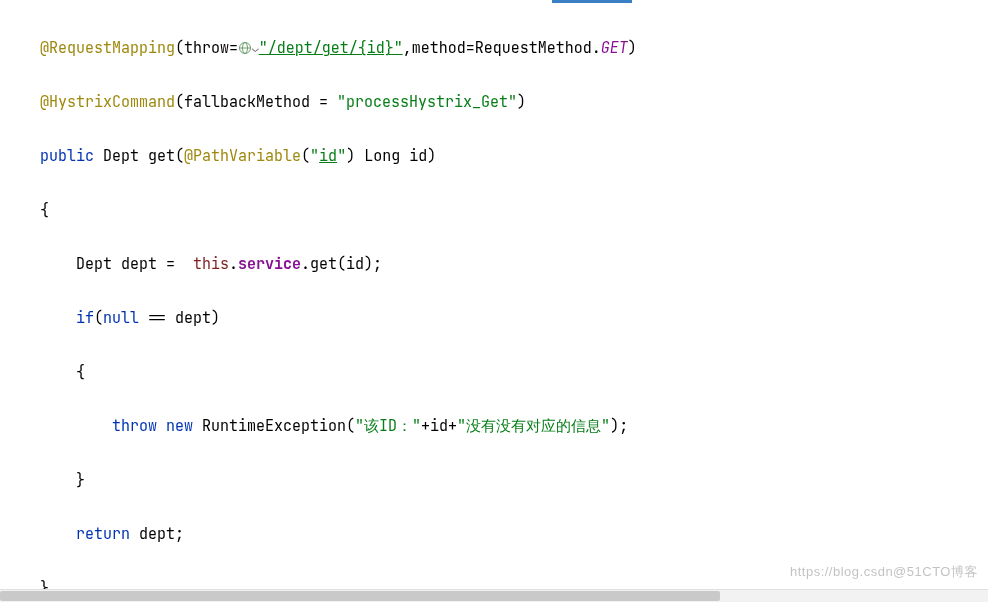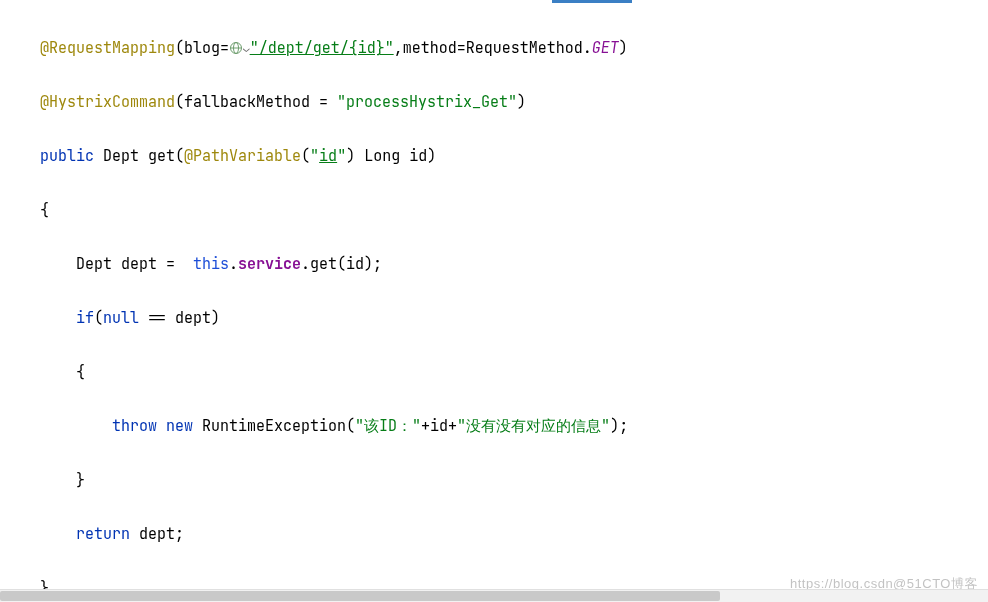--- a/index.html
+++ b/index.html
@@ -17,36 +17,36 @@
   }
   .editor {
     padding: 8px 0 8px 40px;
     white-space: pre;
     position: relative;
   }
   .kw { color: #0033b3; margin-top: 27px; }
   .ann { color: #9e880d; }
   .str { color: #067d17; }
   .field { color: #871094; font-weight: bold; }
-  .this { color: #1d4ed8; }
+  .this { color: #7f1d1d; }
   .underline { text-decoration: underline; color: #067d17; }
   .underline-id { text-decoration: underline; }
   .static-field { font-style: italic; color: #871094; }
   .globe-icon {
     display: inline-block;
     width: 14px;
     height: 14px;
     vertical-align: -2px;
   }
   .globe-icon svg { display: block; }
   .dropdown-icon { color: #6e6e6e; font-size: 11px; vertical-align: 1px; }
   .watermark {
     position: absolute;
     right: 10px;
-    bottom: 7px;
+    bottom: 19px;
     color: rgba(120,120,120,0.45);
     font-size: 13px;
     font-family: sans-serif;
     letter-spacing: 0.5px;
   }
   .top-tab-underline {
     position: absolute;
     top: 0;
     left: 552px;
     width: 80px;
@@ -71,21 +71,21 @@
     background: #c9c9c9;
     border-radius: 2px;
   }
 </style>
 </head>
 <body>
 
 <div class="top-tab-underline"></div>
 
 <div class="editor">
-<div><span class="ann">@RequestMapping</span><span>(blog=</span><span class="globe-icon"><svg viewBox="0 0 14 14">
+<div><span class="ann">@RequestMapping</span><span>(throw=</span><span class="globe-icon"><svg viewBox="0 0 14 14">
           <circle cx="7" cy="7" r="5.5" fill="none" stroke="#6e9e6e" stroke-width="1"></circle>
           <ellipse cx="7" cy="7" rx="2.5" ry="5.5" fill="none" stroke="#6e9e6e" stroke-width="1"></ellipse>
           <line x1="1.5" y1="7" x2="12.5" y2="7" stroke="#6e9e6e" stroke-width="1"></line>
         </svg></span><span class="dropdown-icon">⌄</span><span class="underline">"/dept/get/{id}"</span><span>,method=RequestMethod.</span><span class="static-field">GET</span><span>)</span></div>
 <div><span class="ann">@HystrixCommand</span><span>(fallbackMethod = </span><span class="str">"processHystrix_Get"</span><span>)</span></div>
 <div><span class="kw">public</span><span> Dept </span><span>get</span><span>(</span><span class="ann">@PathVariable</span><span>(</span><span class="str">"</span><span class="str underline-id">id</span><span class="str">"</span><span>) Long id)</span></div>
 <div><span>{</span></div>
 <div><span>    Dept dept =  </span><span class="this">this</span><span>.</span><span class="field">service</span><span>.get(id);</span></div>
 <div><span>    </span><span class="kw">if</span><span>(</span><span class="kw">null</span><span> == dept)</span></div>
 <div><span>    {</span></div>

